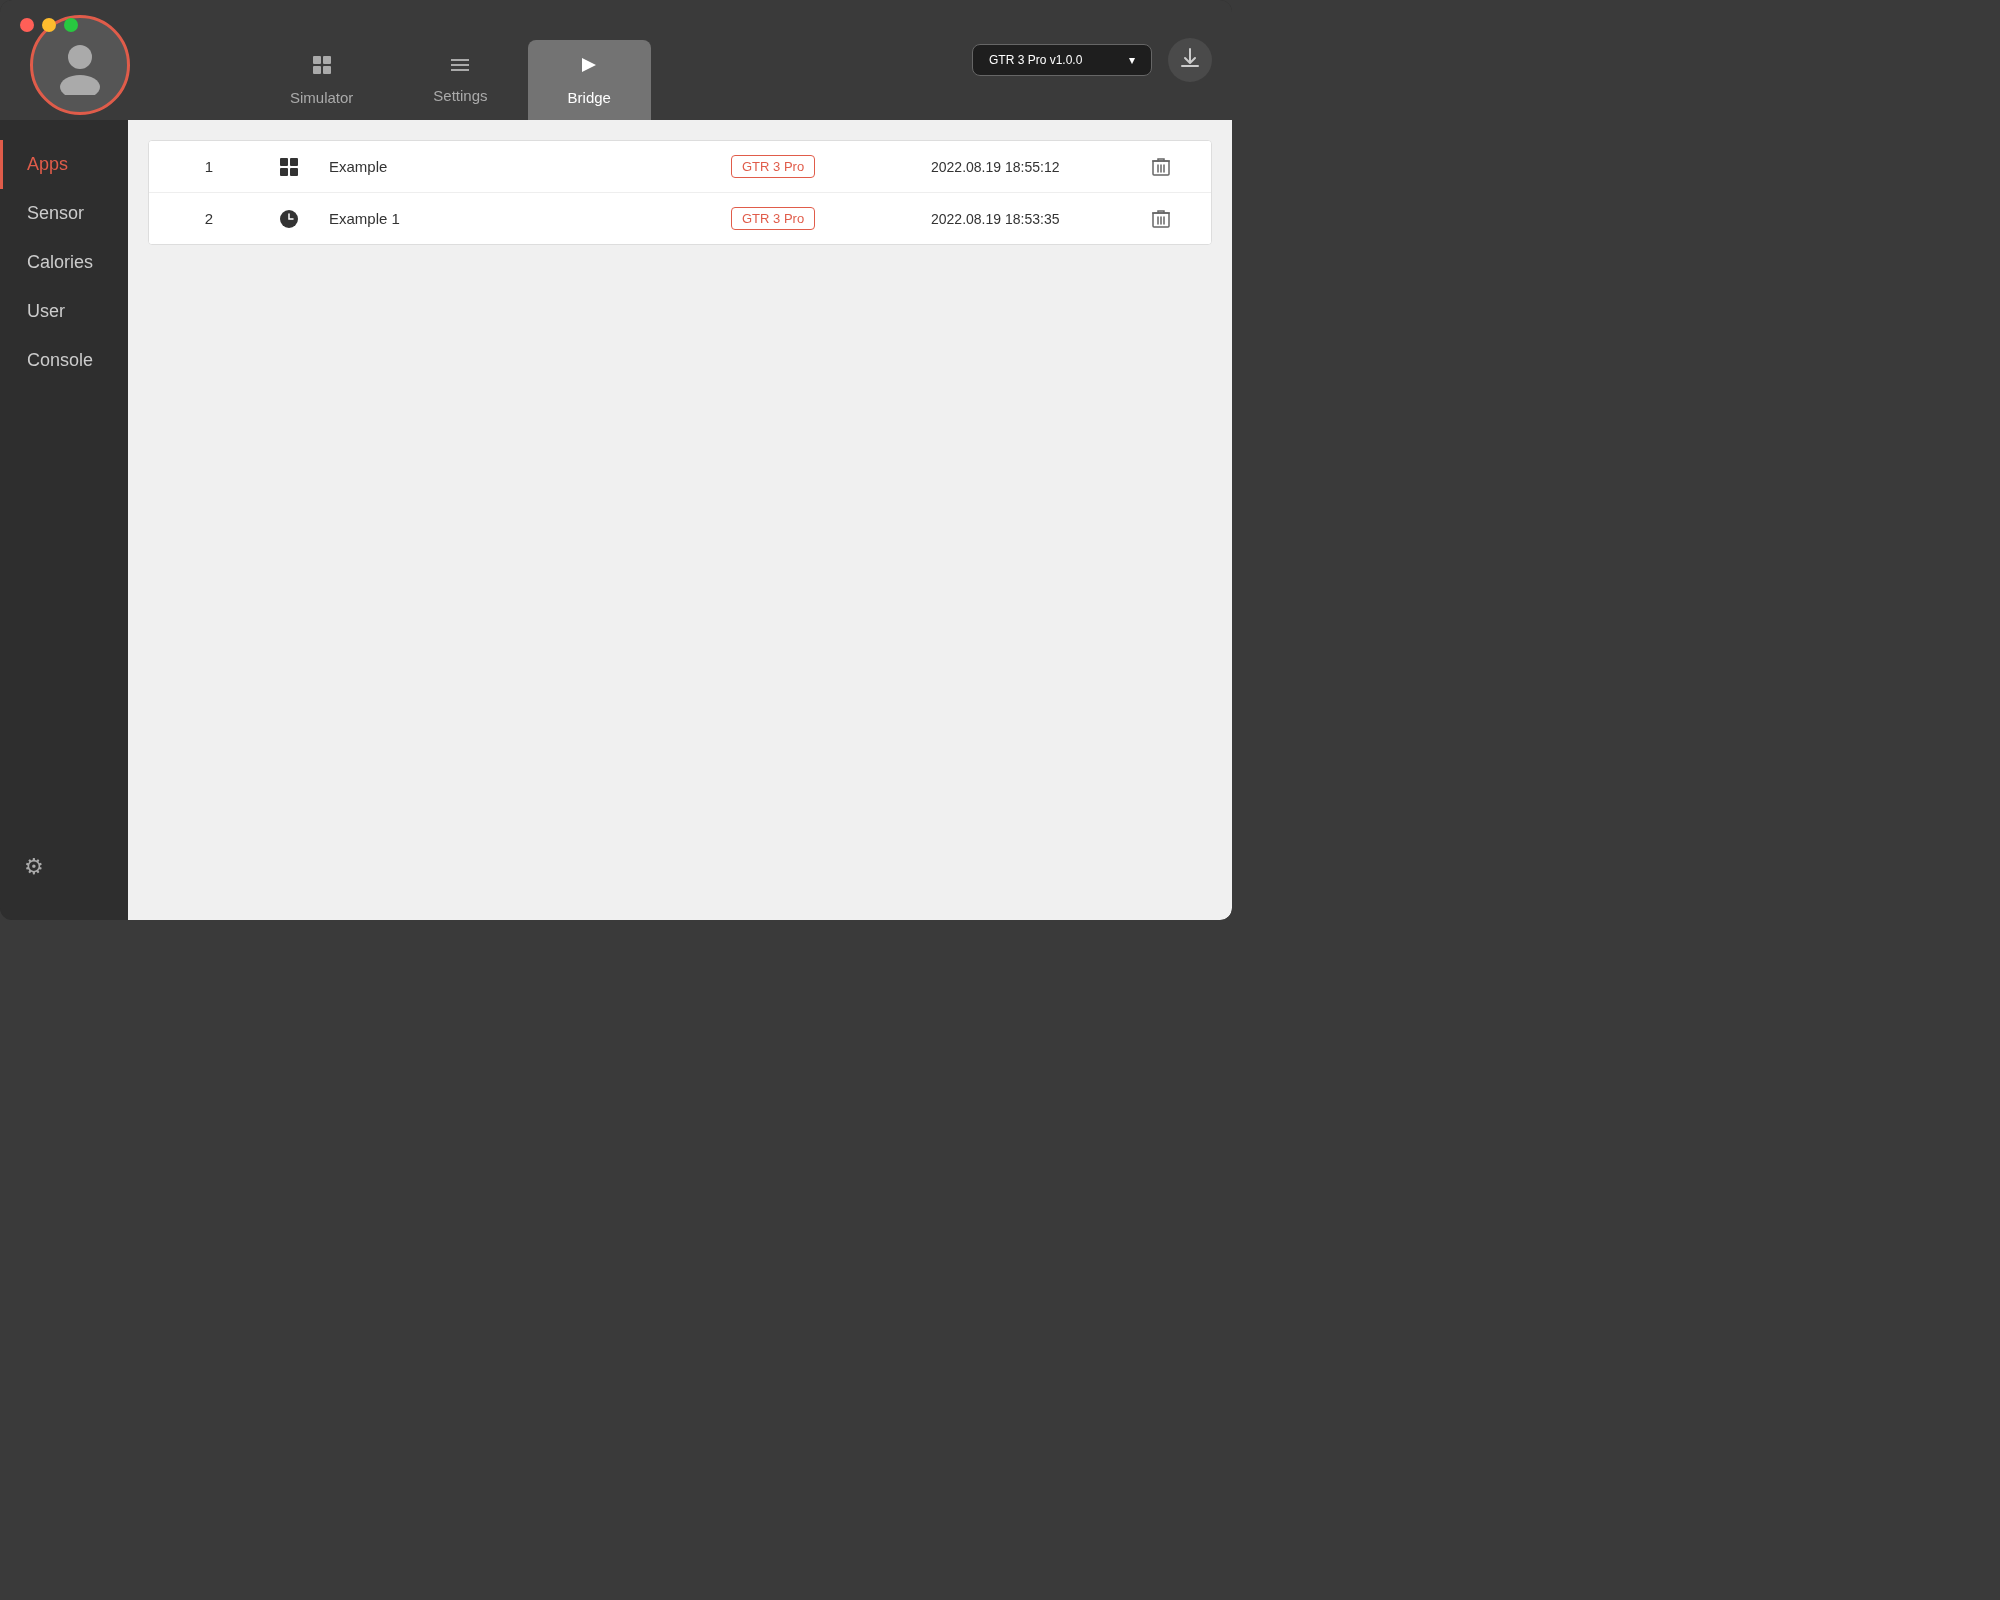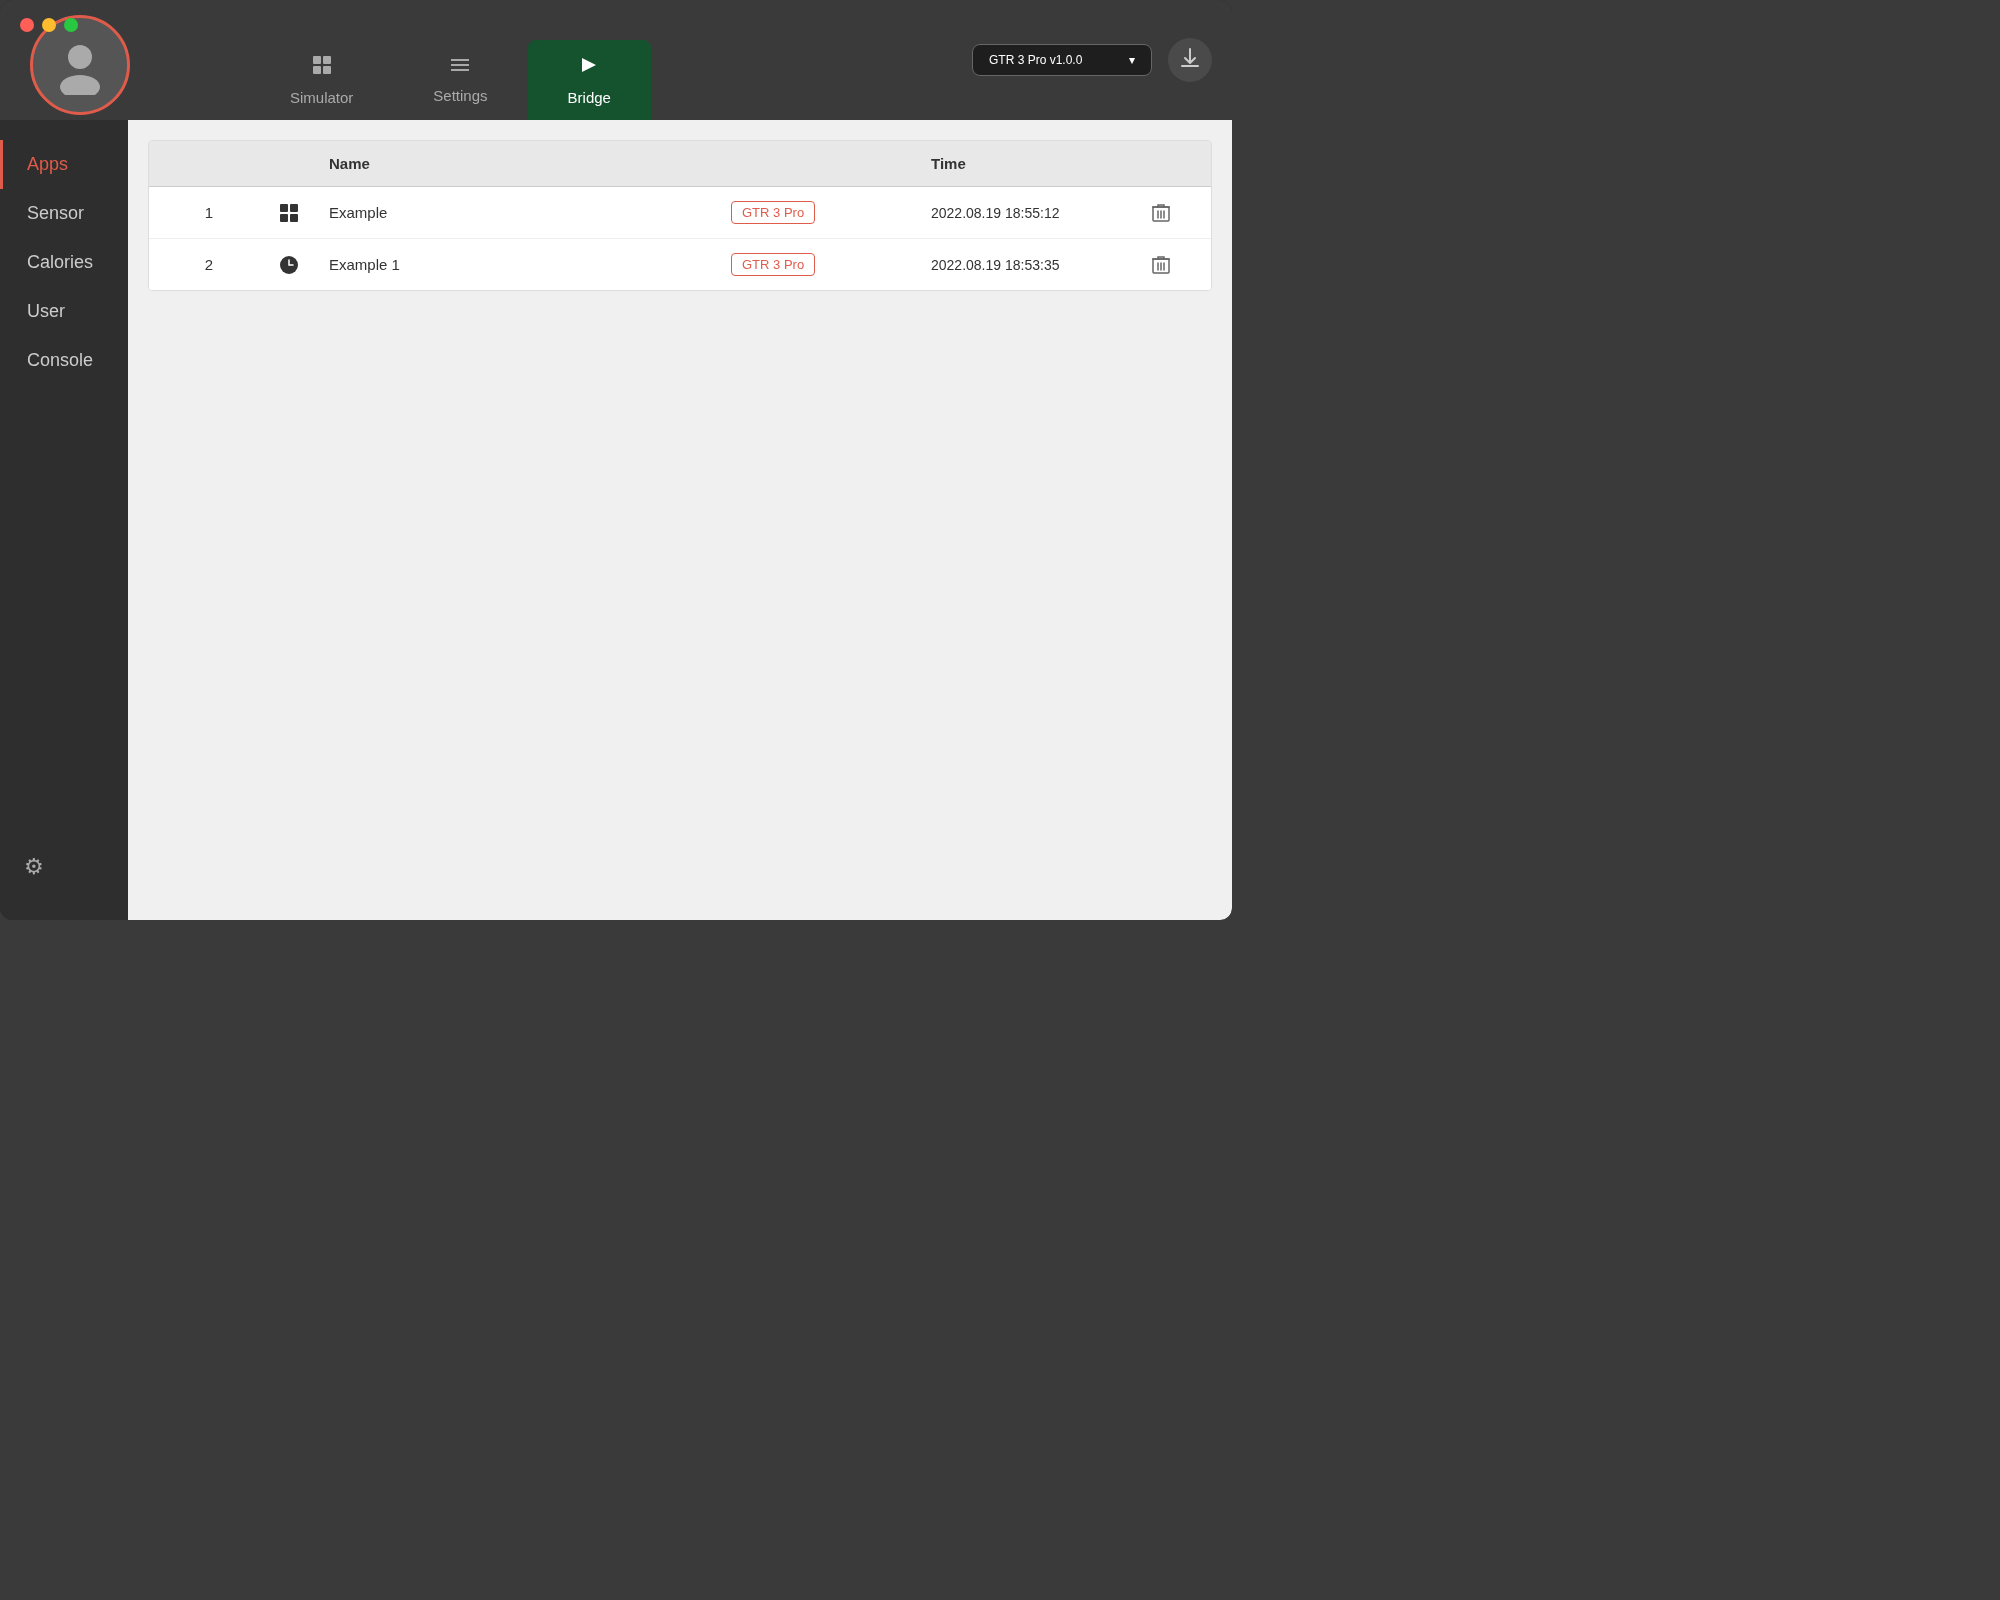--- a/index.html
+++ b/index.html
@@ -83,21 +83,21 @@
       cursor: pointer;
       color: #aaa;
       font-size: 15px;
       background: transparent;
       border: none;
       border-radius: 8px 8px 0 0;
       gap: 8px;
       height: 80px;
     }
     .nav-tab.active {
-      background: #14532d;
+      background: #737373;
       color: #fff;
     }
     .tab-icon {
       font-size: 20px;
     }
     
     .titlebar-right {
       margin-left: auto;
       display: flex;
       align-items: center;
@@ -325,28 +325,20 @@
         <span>Console</span>
       </div>
       <div class="sidebar-bottom">
         <span class="settings-icon">⚙</span>
       </div>
     </aside>
 
     <div class="content">
       <div class="table-container">
 
-        <div class="table-header">
-          <div class="table-header-cell"></div>
-          <div class="table-header-cell"></div>
-          <div class="table-header-cell">Name</div>
-          <div class="table-header-cell"></div>
-          <div class="table-header-cell">Time</div>
-          <div class="table-header-cell"></div>
-        </div>
 
         <div class="table-row">
           <div class="row-num">1</div>
           <div class="row-icon">
             <svg width="20" height="20" viewBox="0 0 20 20" fill="none">
               <rect x="1" y="1" width="8" height="8" rx="1" fill="#333"></rect>
               <rect x="11" y="1" width="8" height="8" rx="1" fill="#333"></rect>
               <rect x="1" y="11" width="8" height="8" rx="1" fill="#333"></rect>
               <rect x="11" y="11" width="8" height="8" rx="1" fill="#333"></rect>
             </svg>

